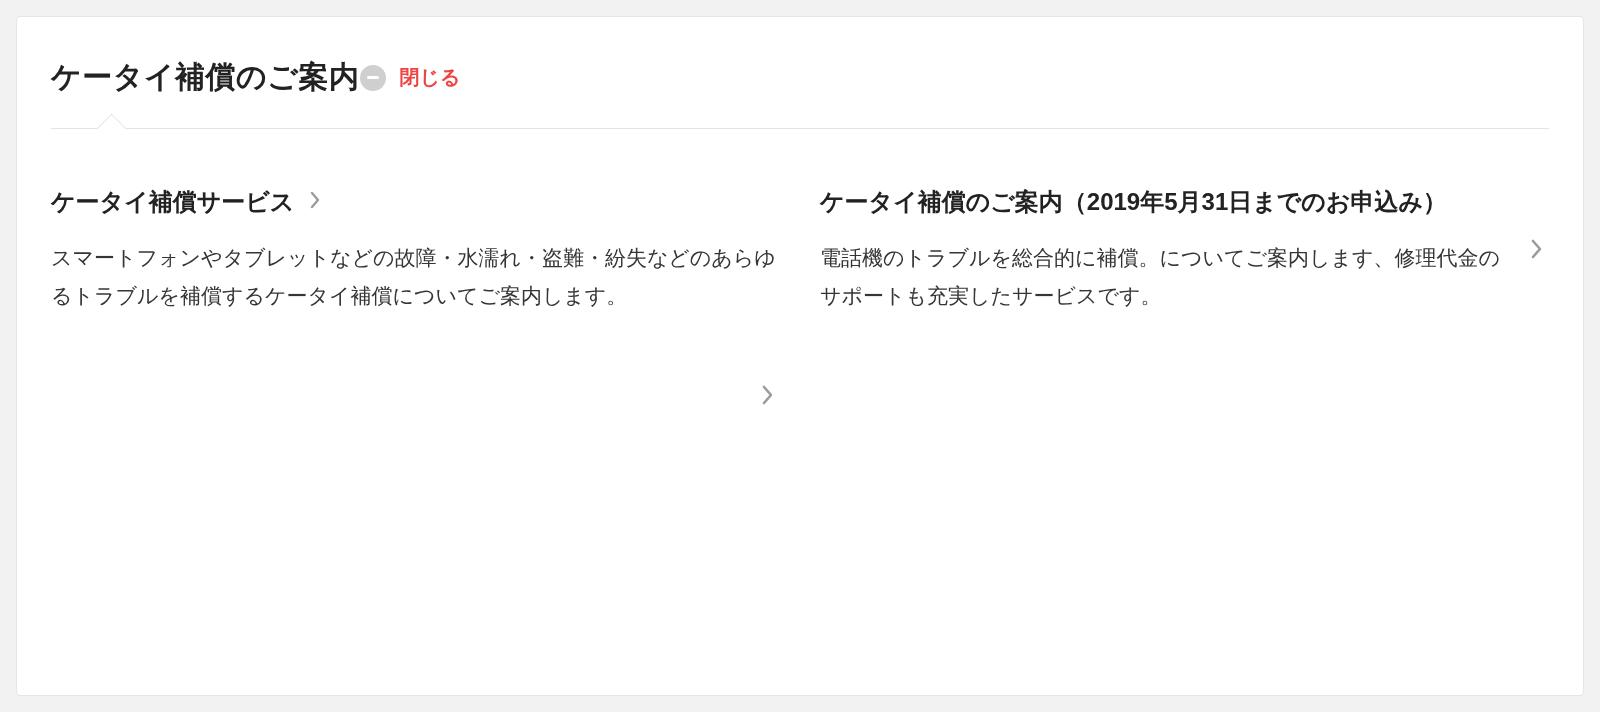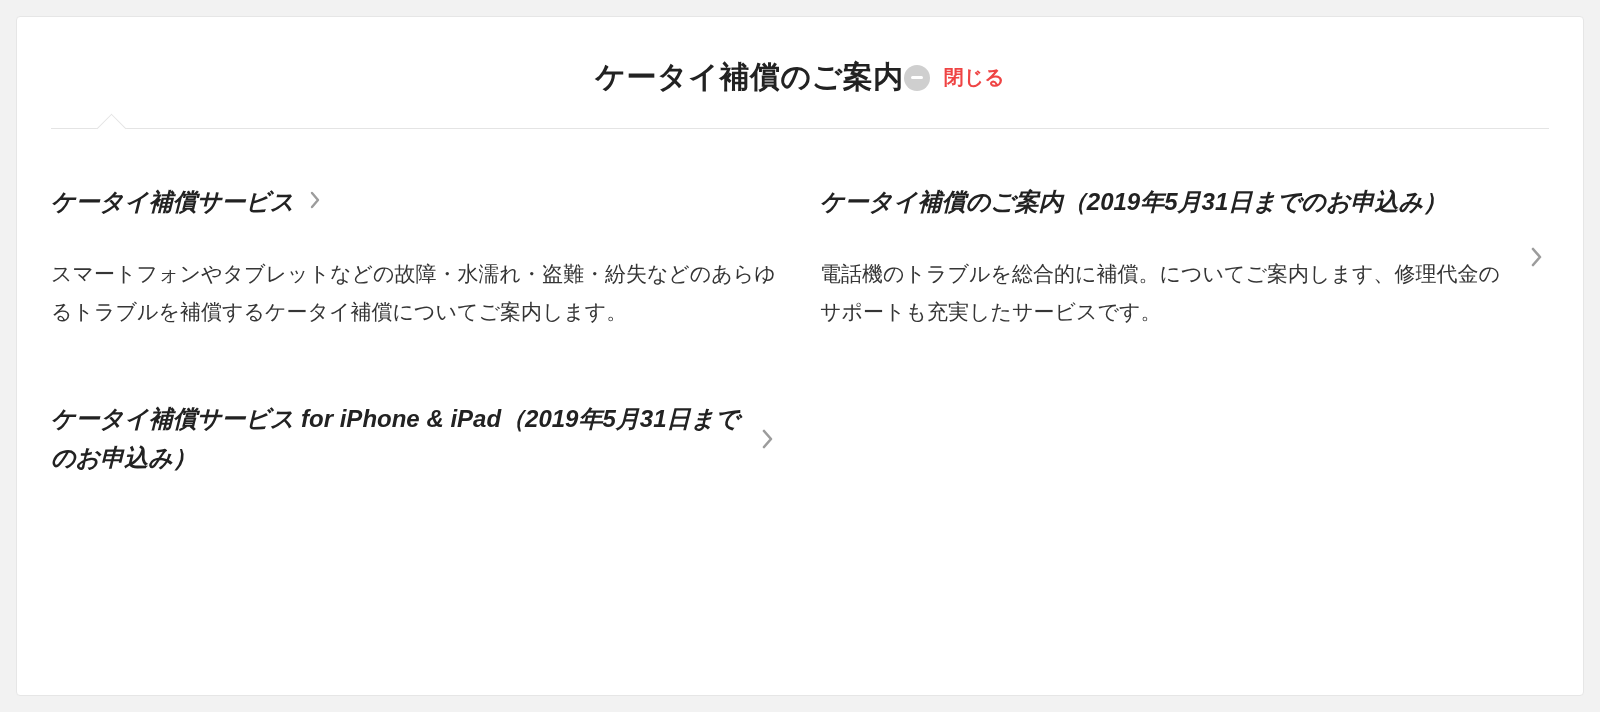--- a/index.html
+++ b/index.html
@@ -15,21 +15,21 @@
     margin: 16px;
     background: #fff;
     border: 1px solid #e6e6e6;
     border-radius: 4px;
     padding: 40px 34px 36px;
     height: calc(100% - 32px);
   }
   .header {
     display: flex;
     align-items: center;
-    justify-content: center;
+    justify-content: flex-start;
   }
   .title {
     font-size: 30px;
     font-weight: 700;
     letter-spacing: .5px;
   }
   .close-btn {
     display: flex;
     align-items: center;
     gap: 14px;
@@ -90,29 +90,28 @@
     gap: 16px;
     align-items: flex-start;
     cursor: pointer;
   }
   .item-body { flex: 1; }
   .item-title {
     font-size: 24px;
     font-weight: 700;
     line-height: 1.6;
     display: inline;
-    font-style: italic;
   }
   .inline-chevron {
     display: inline-block;
     margin-left: 10px;
     vertical-align: 1px;
   }
   .item-desc {
-    margin-top: 34px;
+    margin-top: 18px;
     font-size: 21px;
     line-height: 1.78;
     font-weight: 400;
     color: #353535;
   }
   .chevron-side {
     flex: 0 0 auto;
     align-self: center;
     padding-right: 6px;
   }
@@ -154,21 +153,20 @@
       <div class="chevron-side chevron">
         <svg width="14" height="22" viewBox="0 0 14 22">
             <path d="M4 3 L11 11 L4 19" fill="none" stroke="#9c9c9c" stroke-width="2.6" stroke-linecap="round" stroke-linejoin="round"></path>
           </svg>
       </div>
     </div>
 
 
     <div class="item">
       <div class="item-body">
-        <div class="item-title">ケータイ補償サービス for iPhone &amp; iPad（2019年5月31日までのお申込み）</div>
       </div>
       <div class="chevron-side chevron">
         <svg width="14" height="22" viewBox="0 0 14 22">
             <path d="M4 3 L11 11 L4 19" fill="none" stroke="#9c9c9c" stroke-width="2.6" stroke-linecap="round" stroke-linejoin="round"></path>
           </svg>
       </div>
     </div>
 
   </div>
 </div>

